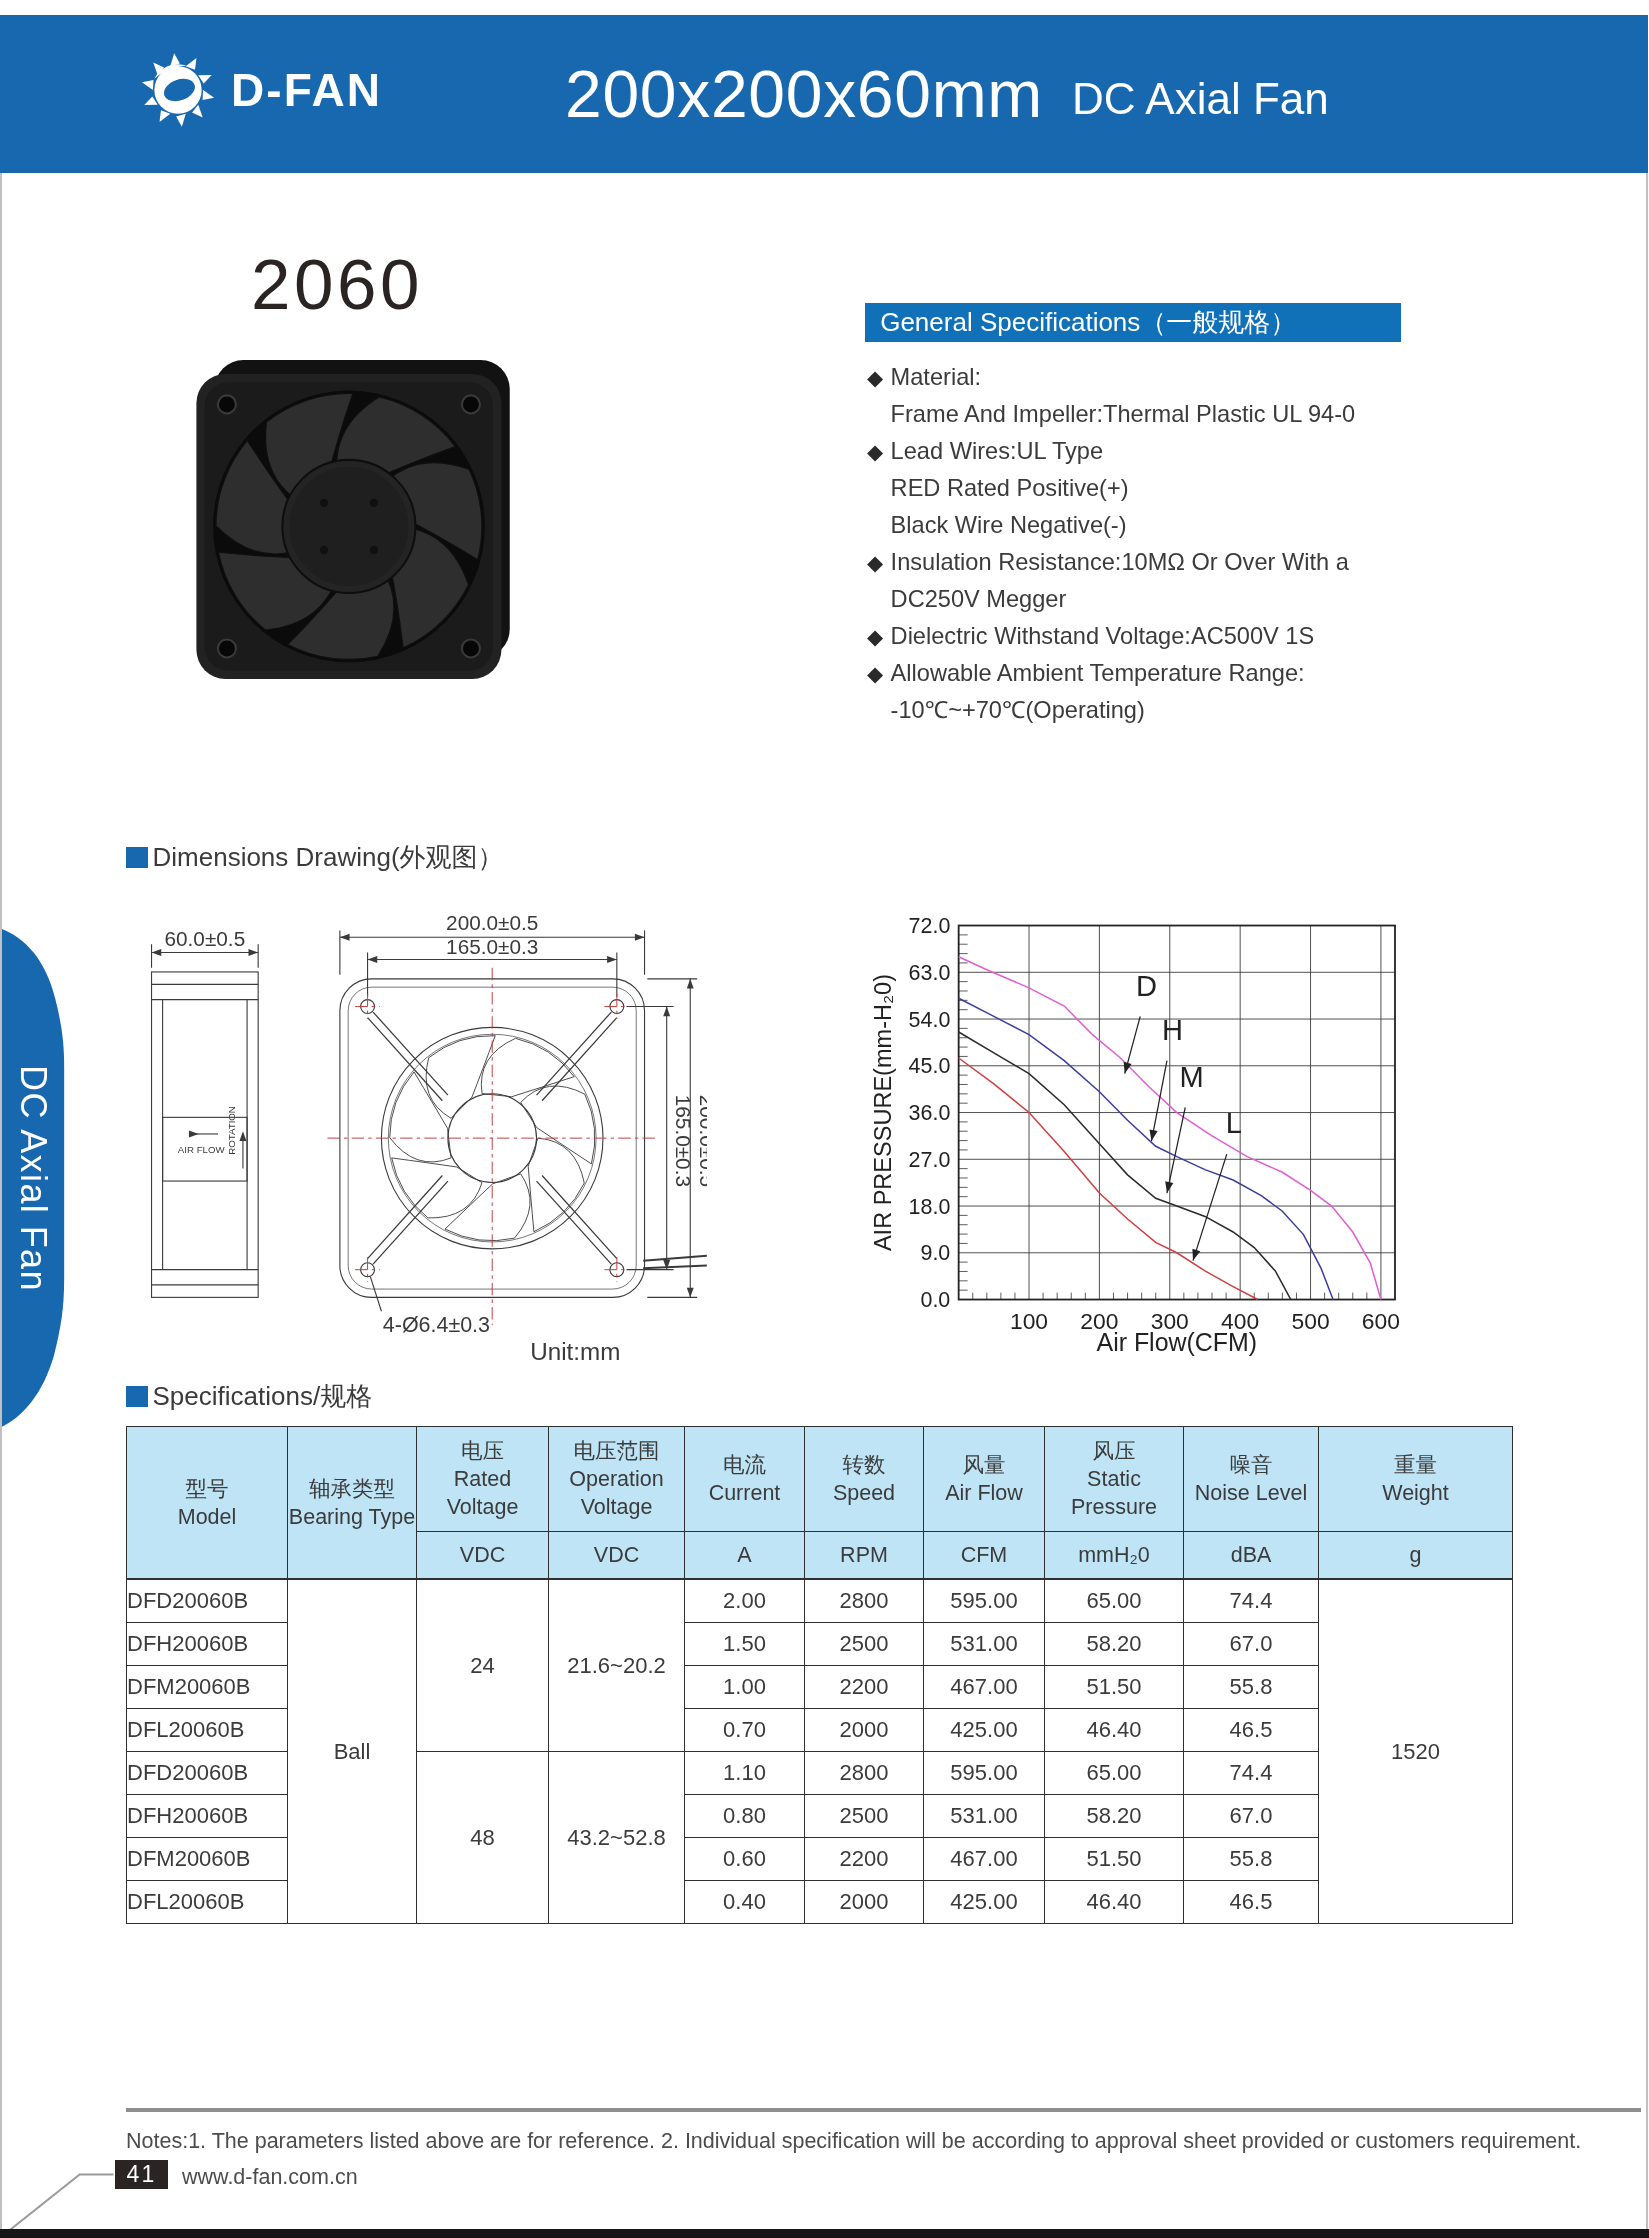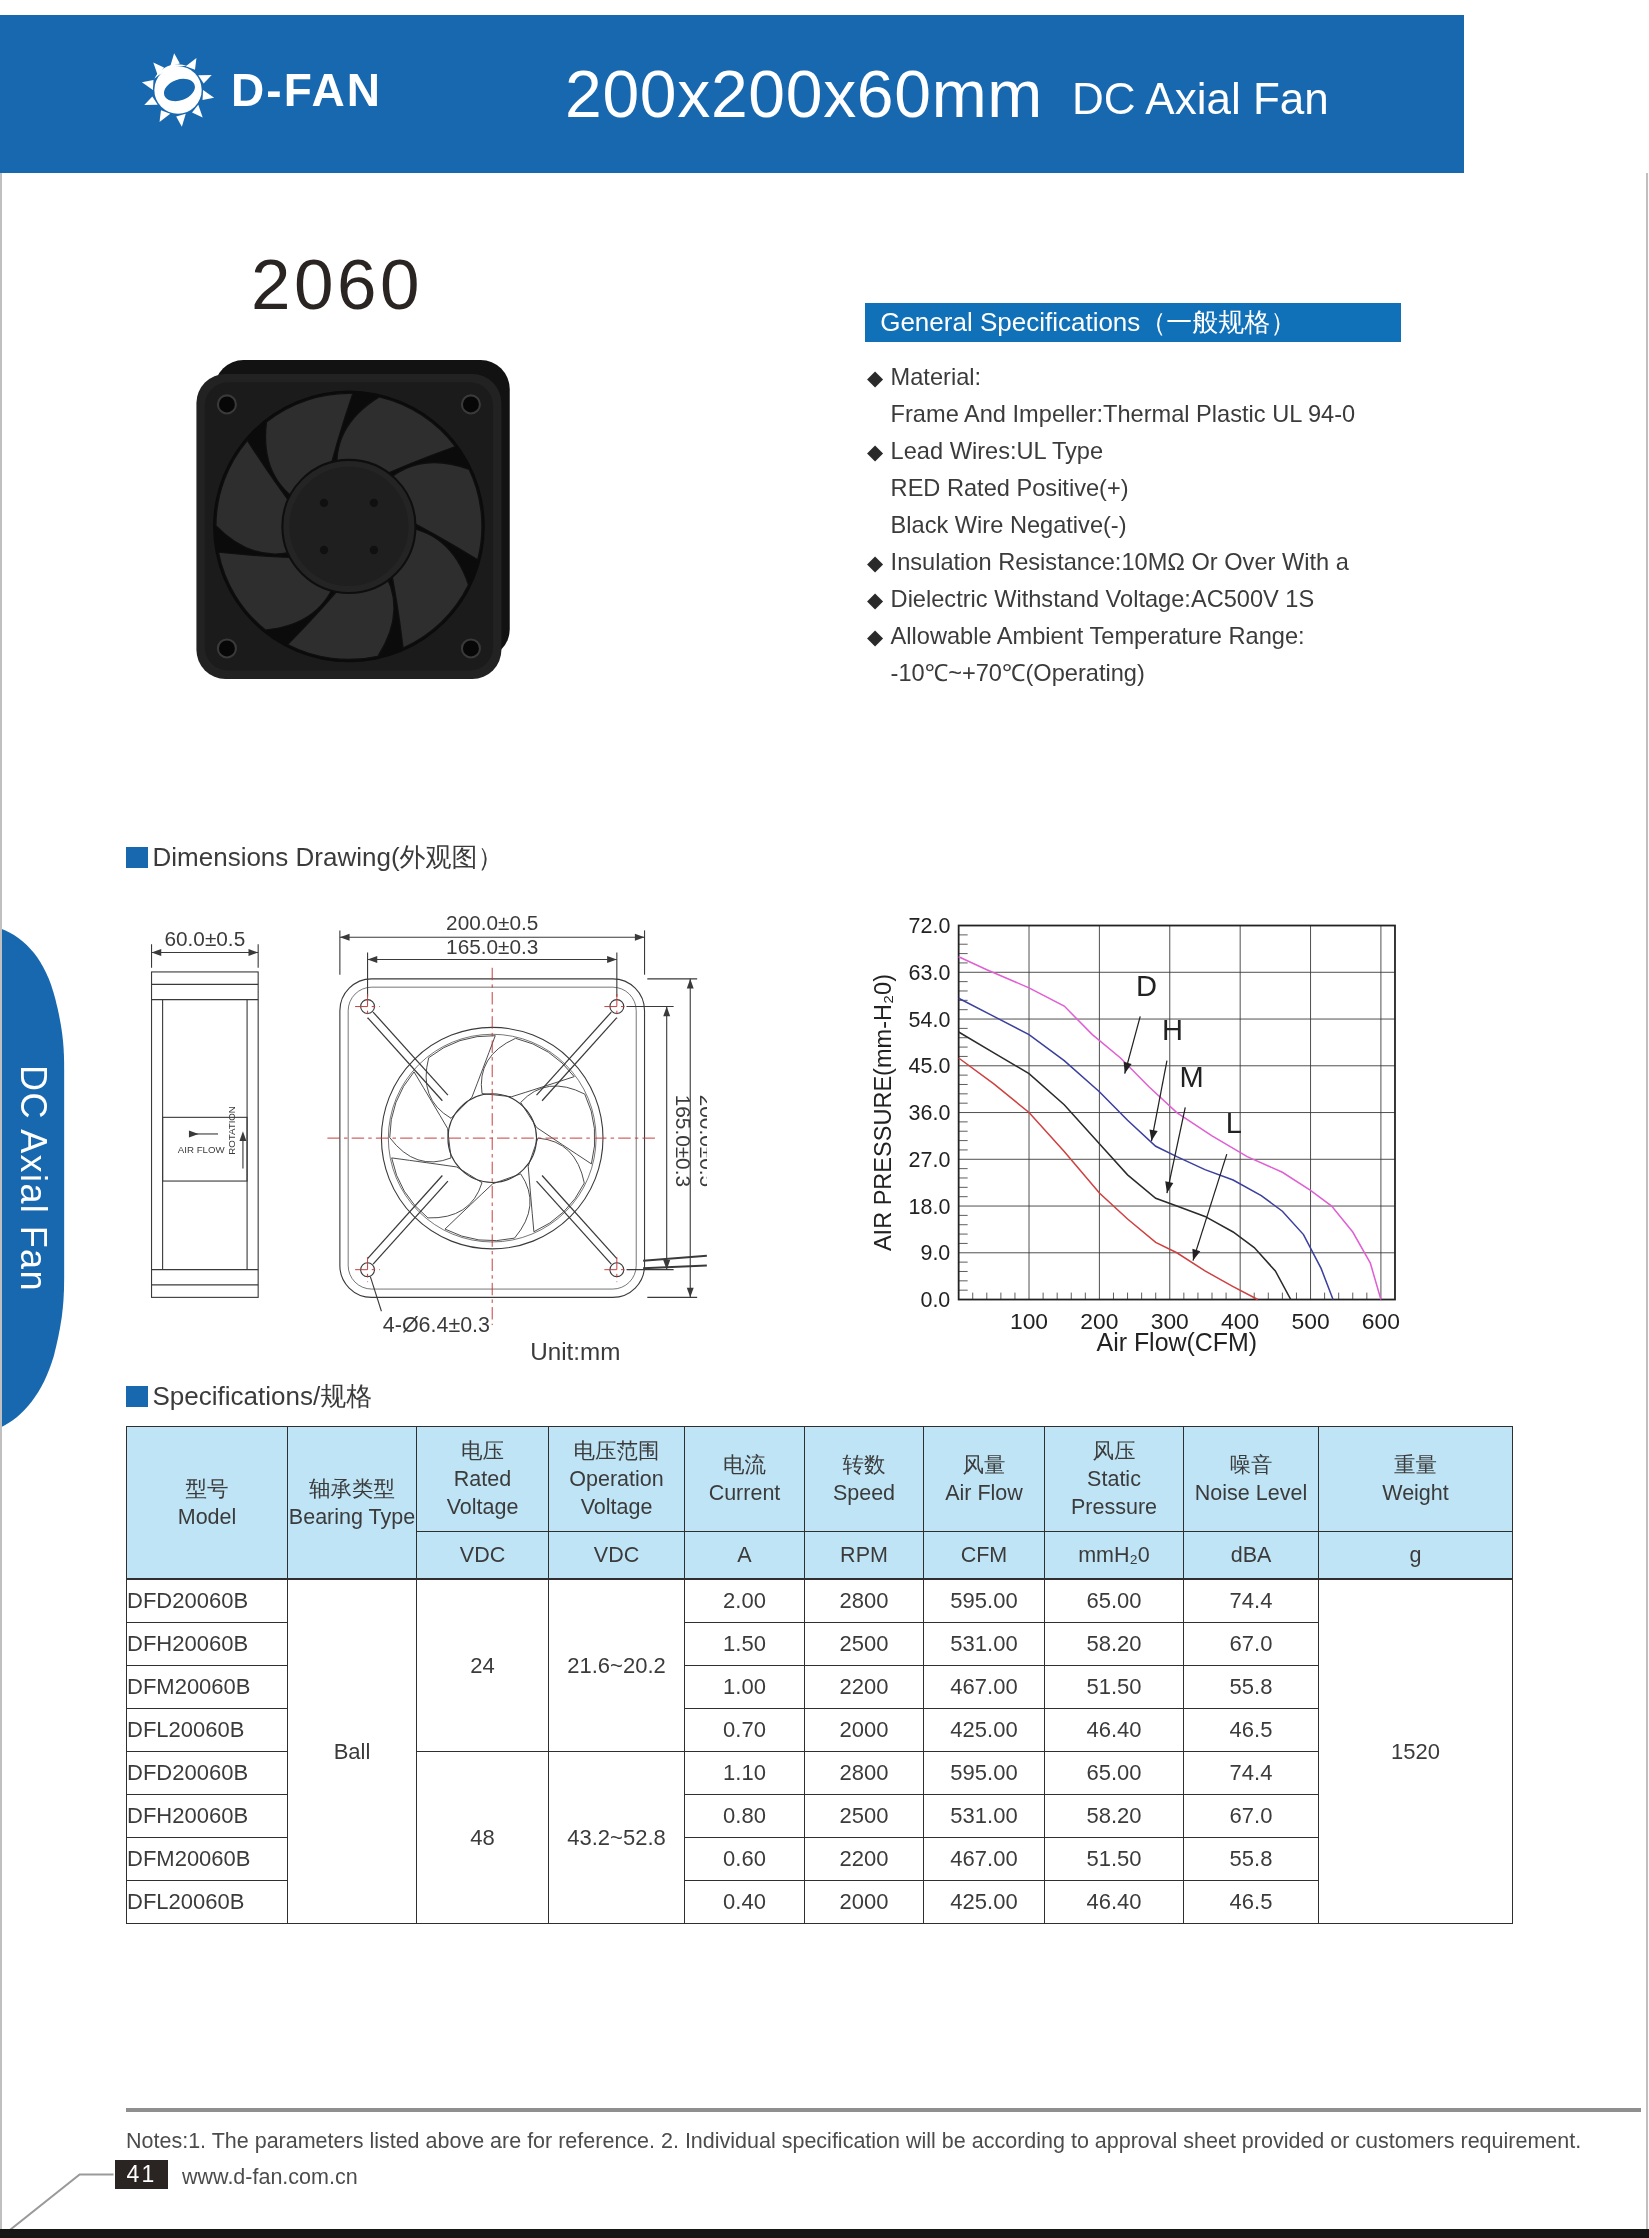--- a/index.html
+++ b/index.html
@@ -1,19 +1,19 @@
 <!DOCTYPE html>
 <html style="font-size:11px"><head>
 <meta charset="utf-8">
 <style>
   html,body{margin:0;padding:0;background:#e8e8e8;}
   .page{position:relative;width:1650px;height:2239px;background:#ffffff;overflow:hidden;
         font-family:"Liberation Sans",sans-serif;color:#3b3b3b;}
   
-  .header{position:absolute;left:0;top:15.2px;width:1464px;height:158px;background:#1868b0;}
+  .header{position:absolute;left:0;top:15.2px;width:1648px;height:158px;background:#1868b0;}
   .brand{position:absolute;left:139px;top:36px;display:flex;align-items:center;gap:14px;}
   .brand-name{color:#fff;font-size:46px;font-weight:bold;letter-spacing:2.1px;}
   .title-row{position:absolute;left:565px;top:0px;height:158px;display:flex;align-items:center;gap:29px;}
   .page-title{color:#fff;font-size:66px;font-weight:500;letter-spacing:0.7px;}
   .page-subtitle{color:#fff;font-size:44px;font-weight:500;margin-top:9.7px;}
   
   .sidebar-svg{position:absolute;left:0;top:894px;}
   .sidebar-label{position:absolute;left:5.5px;top:970px;width:55px;height:416px;display:flex;
         align-items:center;justify-content:center;writing-mode:vertical-rl;
         color:#fff;font-size:36px;letter-spacing:1.4px;}
@@ -142,20 +142,24 @@
         <span class="gs-diamond">◆</span>
         <span>RED Rated Positive(+)</span>
       </div>
       <div class="gs-line cont">
         <span class="gs-diamond">◆</span>
         <span>Black Wire Negative(-)</span>
       </div>
       <div class="gs-line">
         <span class="gs-diamond">◆</span>
         <span>Insulation Resistance:10MΩ Or Over With a</span>
+      </div>
+      <div class="gs-line cont">
+        <span class="gs-diamond">◆</span>
+        <span>DC250V Megger</span>
       </div>
       <div class="gs-line">
         <span class="gs-diamond">◆</span>
         <span>Dielectric Withstand Voltage:AC500V 1S</span>
       </div>
       <div class="gs-line">
         <span class="gs-diamond">◆</span>
         <span>Allowable Ambient Temperature Range:</span>
       </div>
       <div class="gs-line cont">

